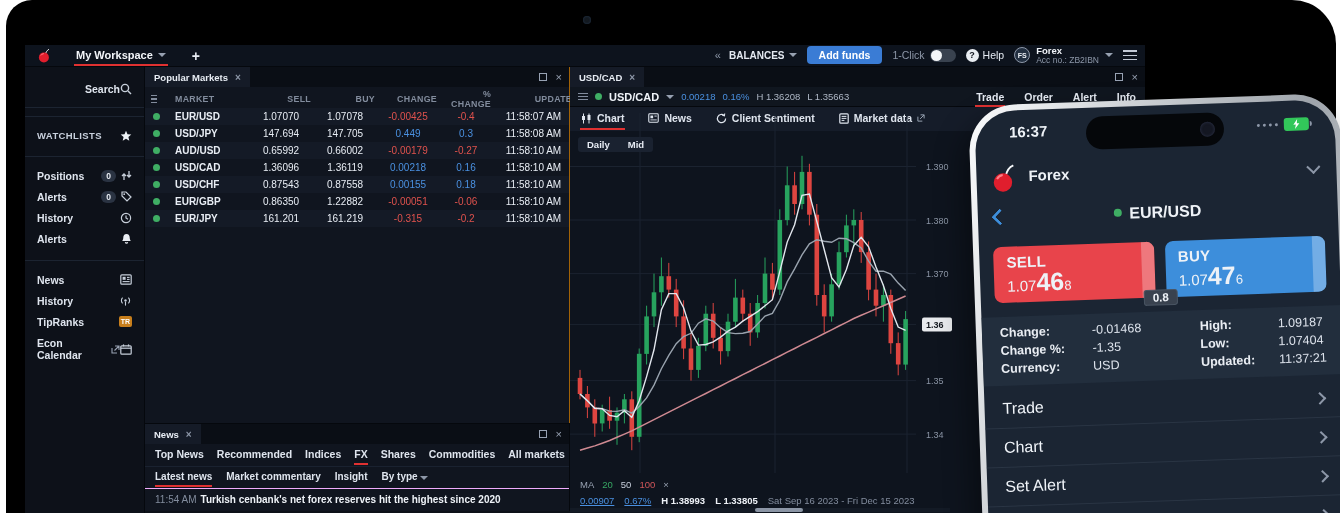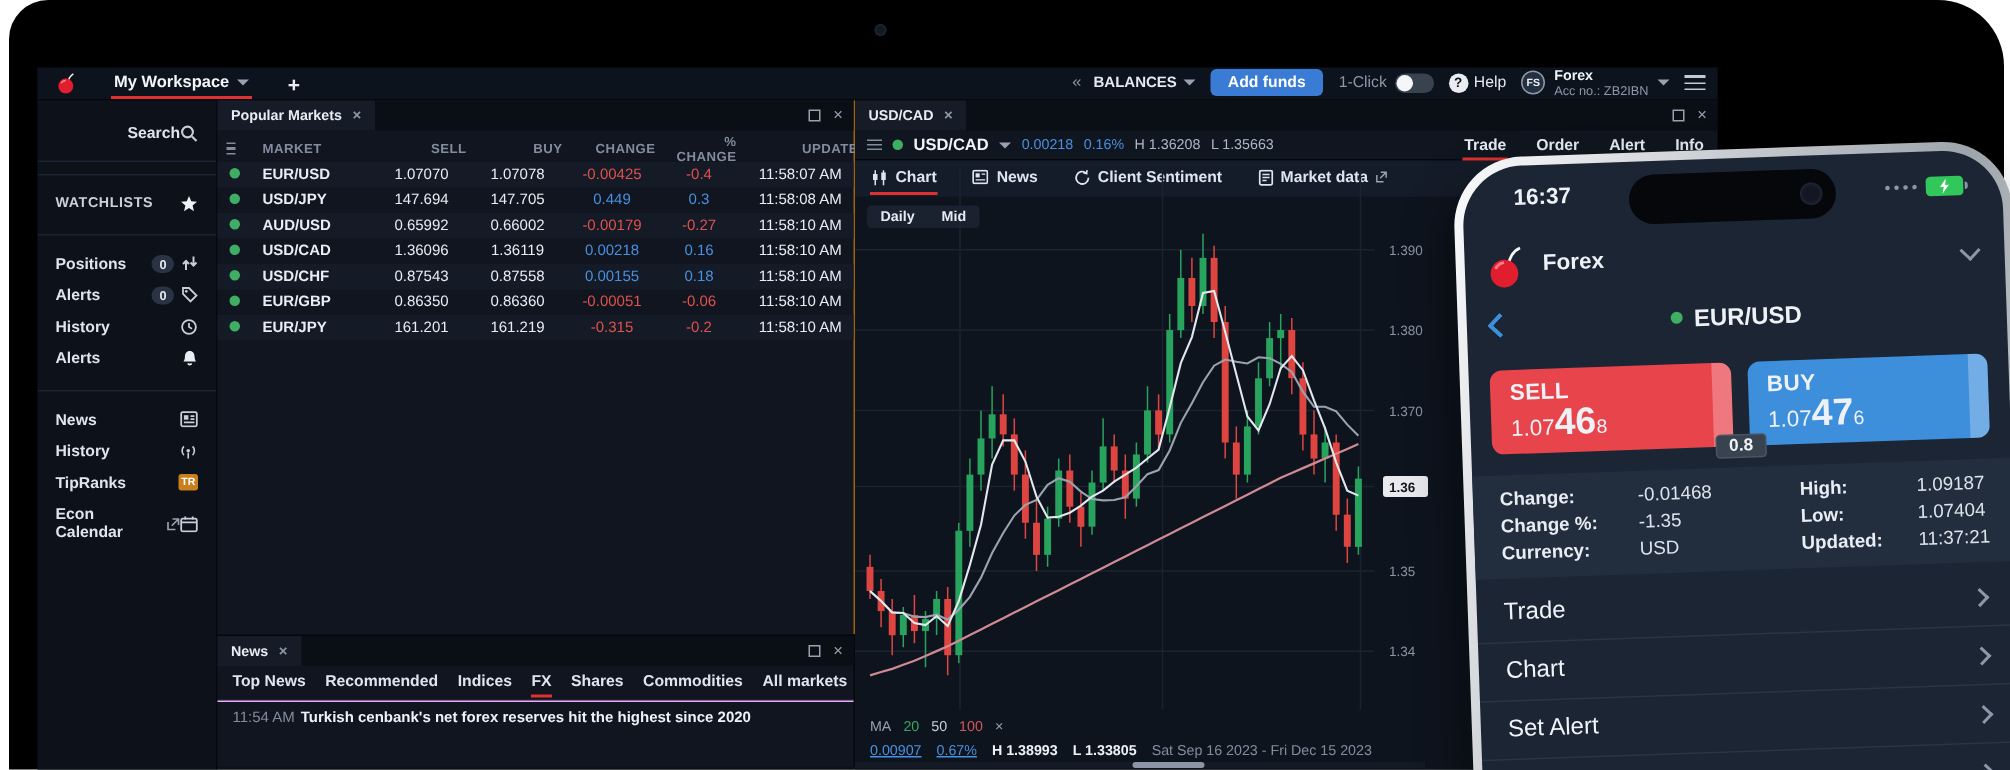--- a/index.html
+++ b/index.html
@@ -386,21 +386,21 @@
             <span class="cell num">0.87543</span>
             <span class="cell num">0.87558</span>
             <span class="cell num pos">0.00155</span>
             <span class="cell num pos">0.18</span>
             <span class="cell num">11:58:10 AM</span>
           </div>
           <div class="mrow">
             <span class="cell" style="padding-left:2px;"><i class="gdot"></i></span>
             <span class="cell pair">EUR/GBP</span>
             <span class="cell num">0.86350</span>
-            <span class="cell num">0.86360</span>
+            <span class="cell num">1.22882</span>
             <span class="cell num neg">-0.00051</span>
             <span class="cell num neg">-0.06</span>
             <span class="cell num">11:58:10 AM</span>
           </div>
           <div class="mrow">
             <span class="cell" style="padding-left:2px;"><i class="gdot"></i></span>
             <span class="cell pair">EUR/JPY</span>
             <span class="cell num">161.201</span>
             <span class="cell num">161.219</span>
             <span class="cell num neg">-0.315</span>
@@ -423,20 +423,26 @@
       </div>
       <div class="news-tabs" id="newsTabs">
           <span class="ntab">Top News</span>
           <span class="ntab">Recommended</span>
           <span class="ntab">Indices</span>
           <span class="ntab active">FX</span>
           <span class="ntab">Shares</span>
           <span class="ntab">Commodities</span>
           <span class="ntab">All markets</span>
    </div>
+      <div class="news-subtabs" id="newsSubtabs">
+          <span class="stab active">Latest news</span>
+          <span class="stab">Market commentary</span>
+          <span class="stab">Insight</span>
+          <span class="stab">By type <span class="caret" style="border-top-color:#8d97a8;"></span></span>
+        </div>
       <div class="news-item">
         <span class="news-time">11:54 AM</span>
         <span class="news-headline">Turkish cenbank's net forex reserves hit the highest since 2020</span>
       </div>
     </div>
 
     <div class="chart-panel">
       <div class="panel-tabbar">
         <div class="panel-tab">
           <span>USD/CAD</span>

